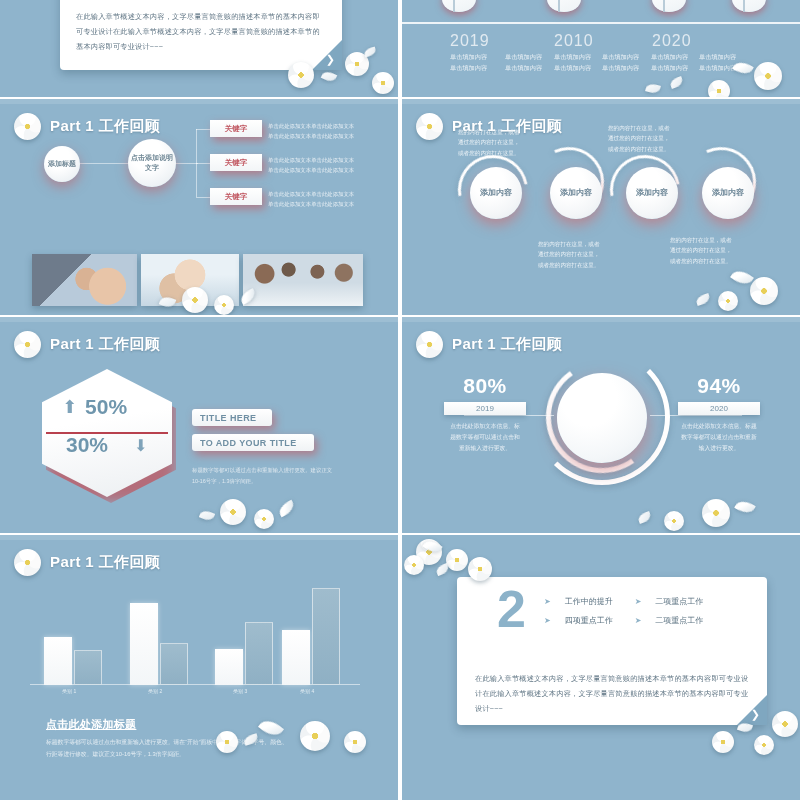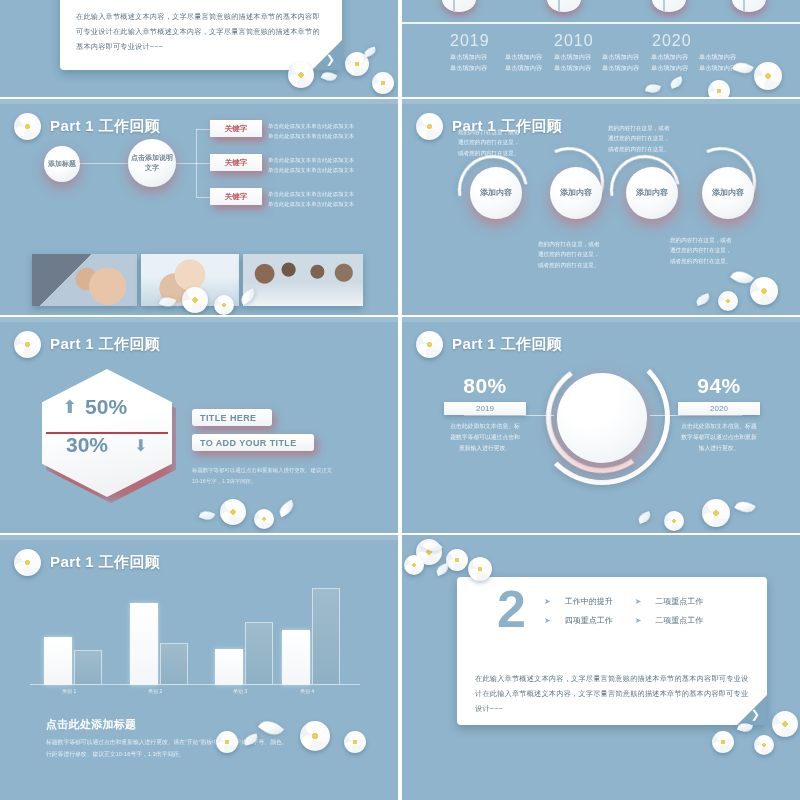--- a/index.html
+++ b/index.html
@@ -218,21 +218,21 @@
   }
   .kpi-desc { color: #eaf1f6; font-size: 5.8px; line-height: 1.9; }
   .lead-line { position: absolute; height: 1px; background: rgba(255,255,255,.6); }
 
   
   .bar { position: absolute; bottom: 0; }
   .bar.light { background: linear-gradient(180deg,#ffffff,#f3f6f8); box-shadow: 0 0 5px rgba(255,255,255,.45); }
   .bar.dark  { background: linear-gradient(180deg,#9fbccd,#8fb0c4); border: 1px solid rgba(255,255,255,.55); }
   .axis { position: absolute; height: 1px; background: rgba(255,255,255,.55); }
   .cat-label { position: absolute; color: #e3edf3; font-size: 5px; }
-  .chart-title { color: #ffffff; font-size: 11px; font-weight: bold; letter-spacing: .3px; }
+  .chart-title { color: #ffffff; font-size: 11px; font-weight: bold; letter-spacing: .3px; text-decoration: underline; }
   .chart-sub { color: #e4edf3; font-size: 5.8px; line-height: 2; }
 
   
   .sec-num { color: #8cb2c9; font-size: 52px; font-weight: bold; line-height: .85; }
   .sec-title { color: #7ea9c4; font-size: 17px; font-weight: bold; letter-spacing: .5px; }
   .sec-item { display: flex; align-items: center; gap: 14px; color: #5a7180; font-size: 8px; }
   .sec-item .arw { color: #8fb2c7; font-size: 8px; }
 </style>
 </head>
 <body>

